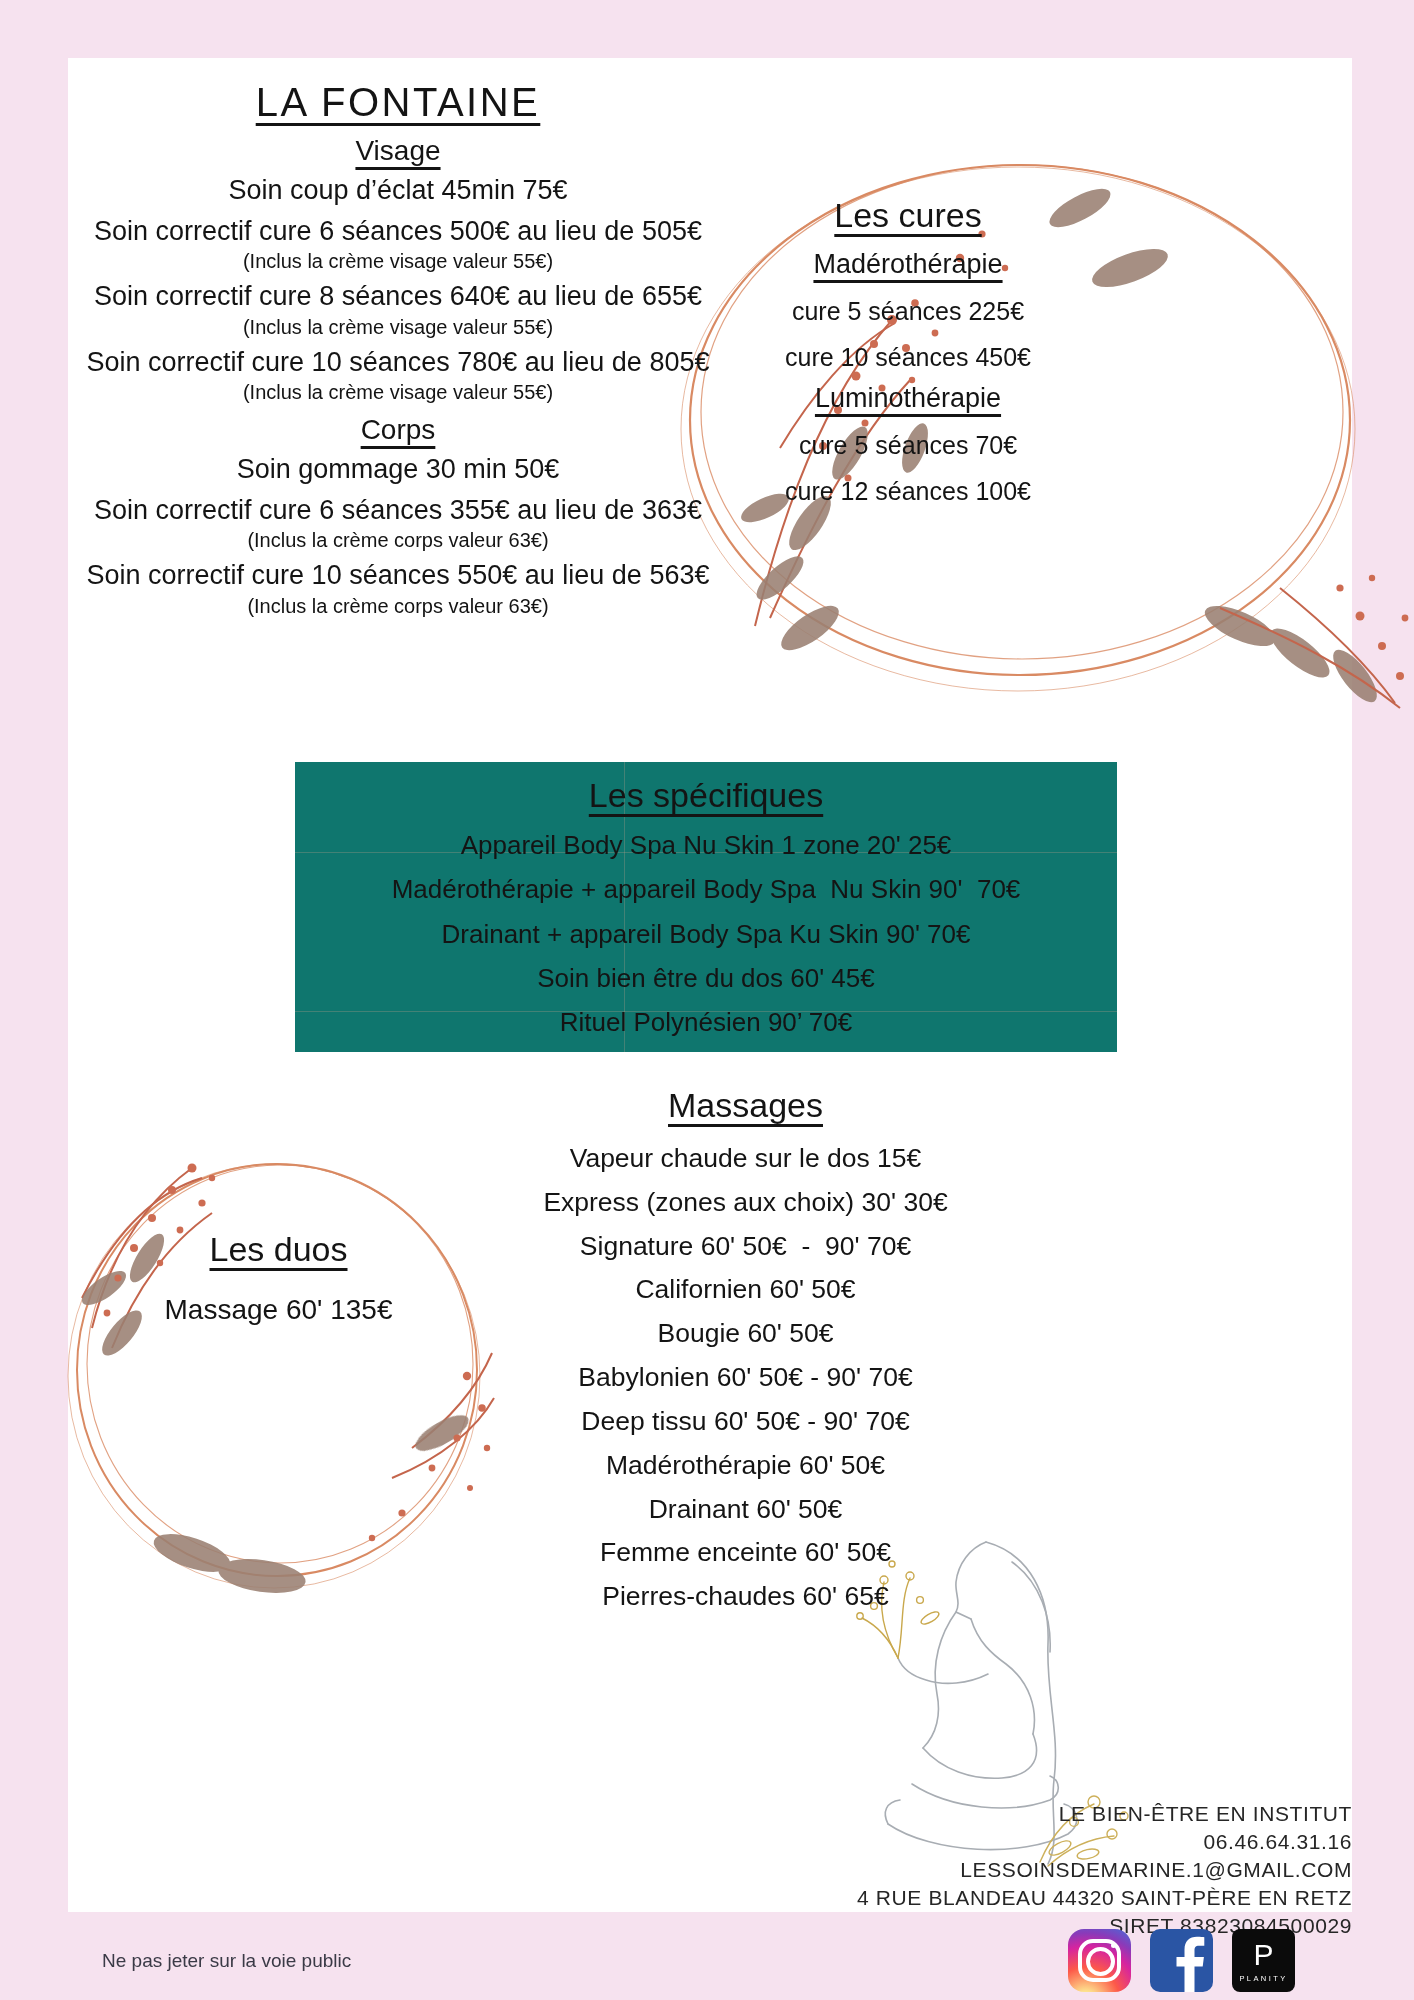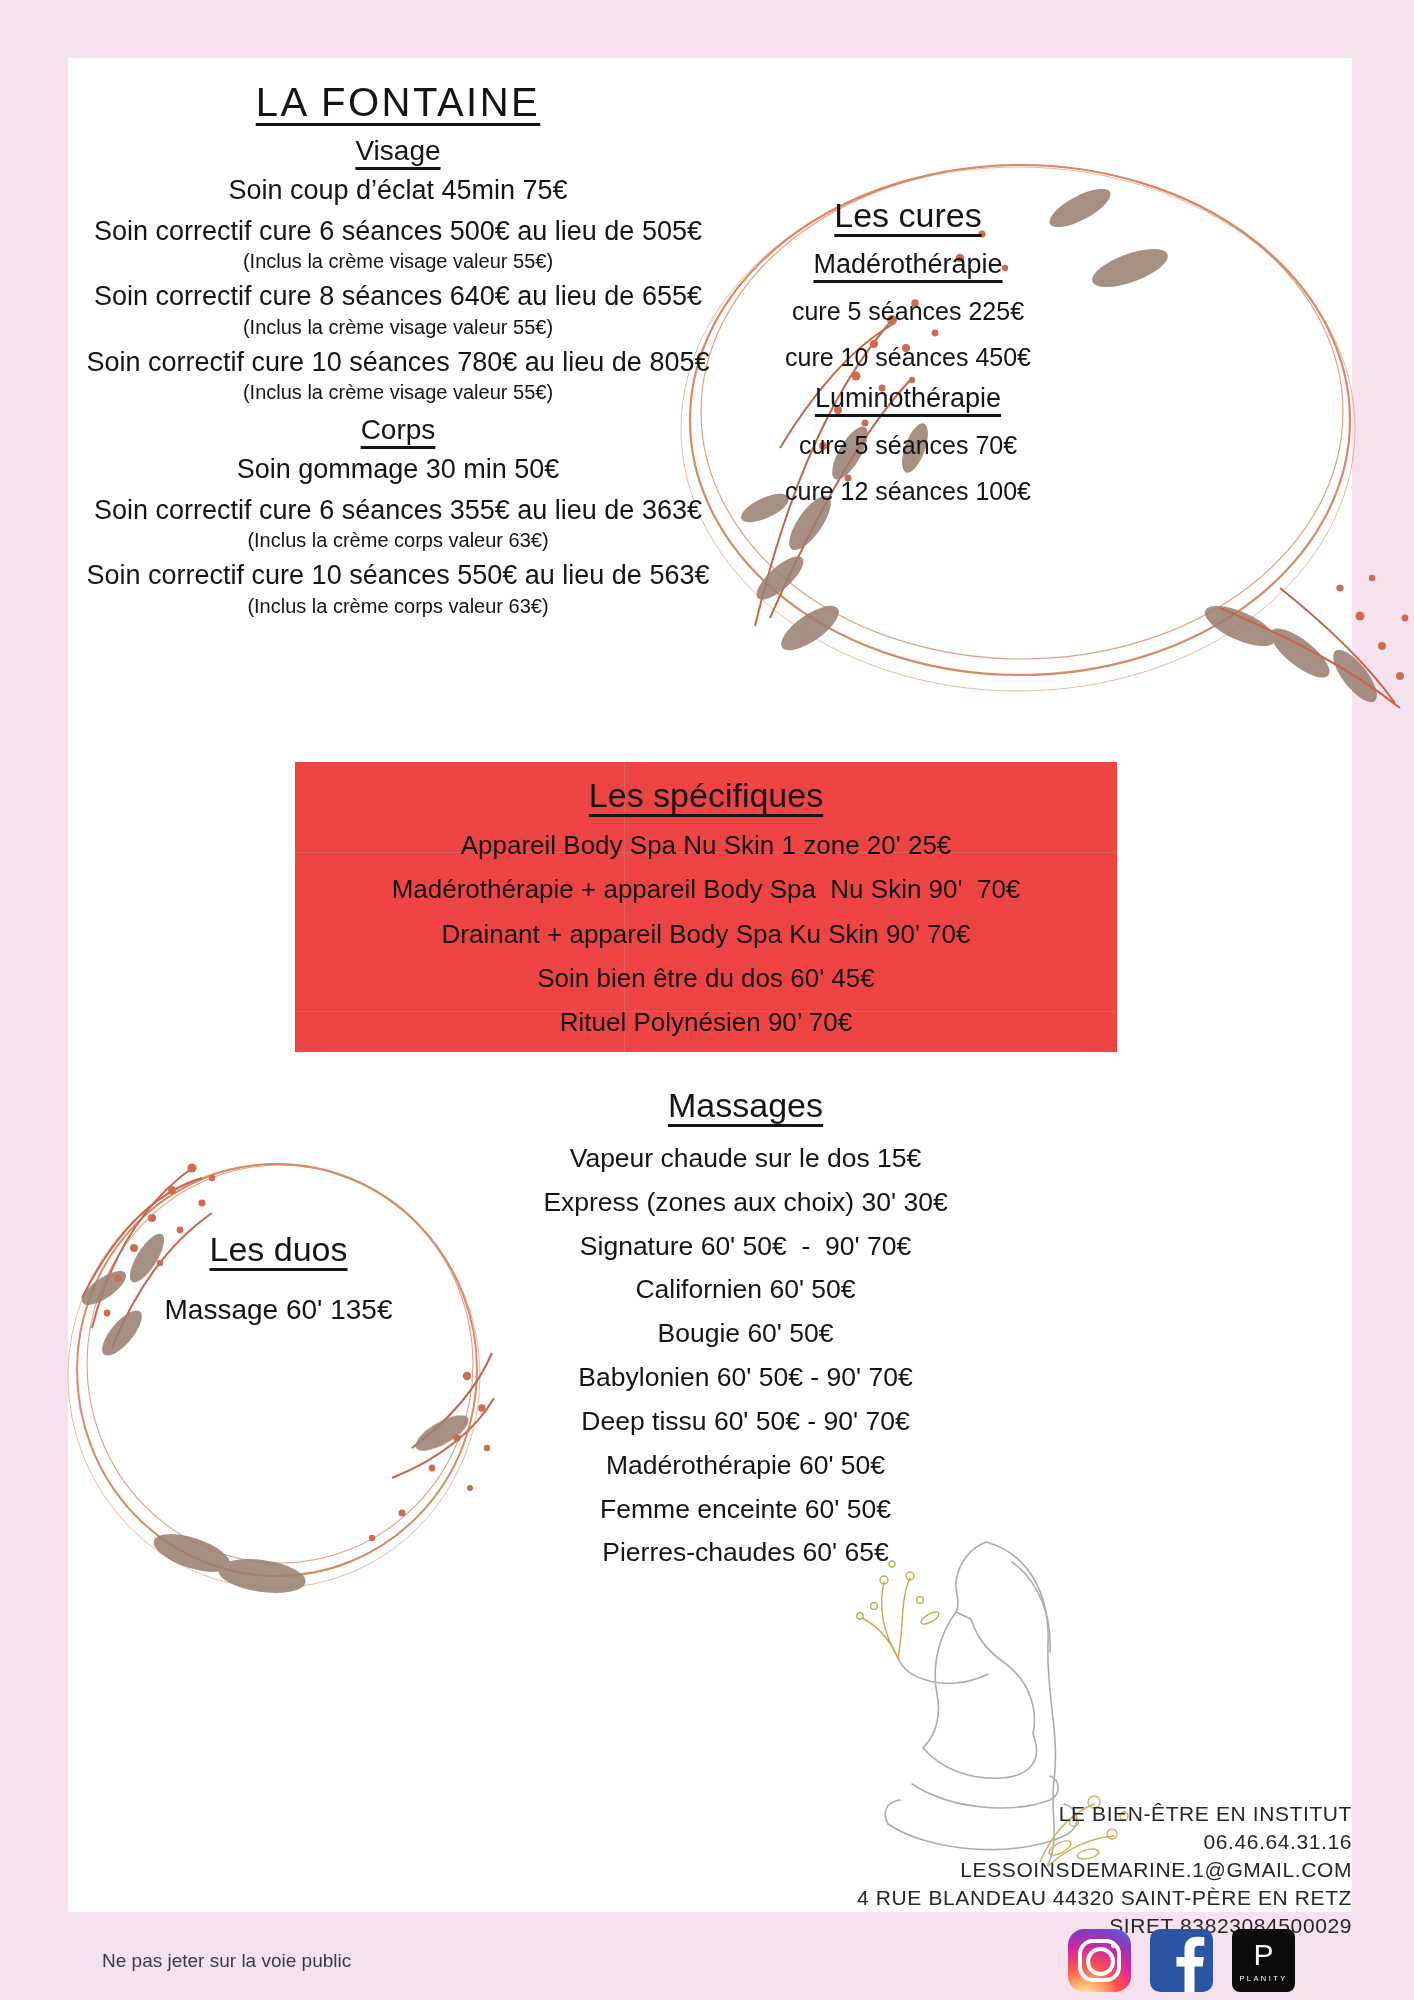--- a/index.html
+++ b/index.html
@@ -28,21 +28,21 @@
   .sub-heading{font-size:28px;margin:10px 0 6px 0;font-weight:400;}
   .item{font-size:27px;line-height:1.28;margin-top:6px;white-space:pre-wrap;}
   .note{font-size:20px;line-height:1.15;margin-top:2px;}
   .col-left{left:10px;top:22px;width:640px;}
   .cures{left:630px;top:138px;width:420px;}
   .cures-title{font-size:34px;margin:0 0 14px 0;font-weight:400;}
   .cure-group-name{font-size:27px;margin-top:12px;font-weight:400;}
   .cure-line{font-size:25px;margin-top:18px;line-height:1.1;}
   .specifics{
     left:227px;top:704px;width:822px;height:290px;
-    background:#ef4444;
+    background:#0f766e;
   }
   .sp-crease{position:absolute;background:rgba(190,160,140,.30);}
   .sp-v{left:40%;top:0;bottom:0;width:1px;}
   .sp-h1{top:31%;left:0;right:0;height:1px;}
   .sp-h2{top:86%;left:0;right:0;height:1px;}
   .sp-title{font-size:34px;margin:14px 0 4px 0;font-weight:400;position:relative;}
   .sp-line{font-size:26px;margin-top:17px;line-height:1.05;white-space:pre-wrap;position:relative;}
   .massages{left:345px;top:1028px;width:665px;}
   .mass-title{font-size:34px;margin:0 0 20px 0;font-weight:400;}
   .mass-line{font-size:26.5px;margin-top:16px;line-height:1.05;white-space:pre-wrap;}
@@ -267,20 +267,21 @@
 <div class="tblock massages" style="position:absolute;left:413px;top:1086px;">
   <div class="mass-title u">Massages</div>
   <div class="mass-line">Vapeur chaude sur le dos 15€</div>
   <div class="mass-line">Express (zones aux choix) 30' 30€</div>
   <div class="mass-line">Signature 60' 50€  -  90' 70€</div>
   <div class="mass-line">Californien 60' 50€</div>
   <div class="mass-line">Bougie 60' 50€</div>
   <div class="mass-line">Babylonien 60' 50€ - 90' 70€</div>
   <div class="mass-line">Deep tissu 60' 50€ - 90' 70€</div>
   <div class="mass-line">Madérothérapie 60' 50€</div>
+  <div class="mass-line">Drainant 60' 50€</div>
   <div class="mass-line">Femme enceinte 60' 50€</div>
   <div class="mass-line">Pierres-chaudes 60' 65€</div>
 </div>
 
 <div class="tblock duos" style="position:absolute;left:76px;top:1230px;">
   <div class="duos-title u">Les duos</div>
   <div class="duo-line">Massage 60' 135€</div>
 </div>
 
 <div class="tblock contact" style="position:absolute;left:732px;top:1768px;">

